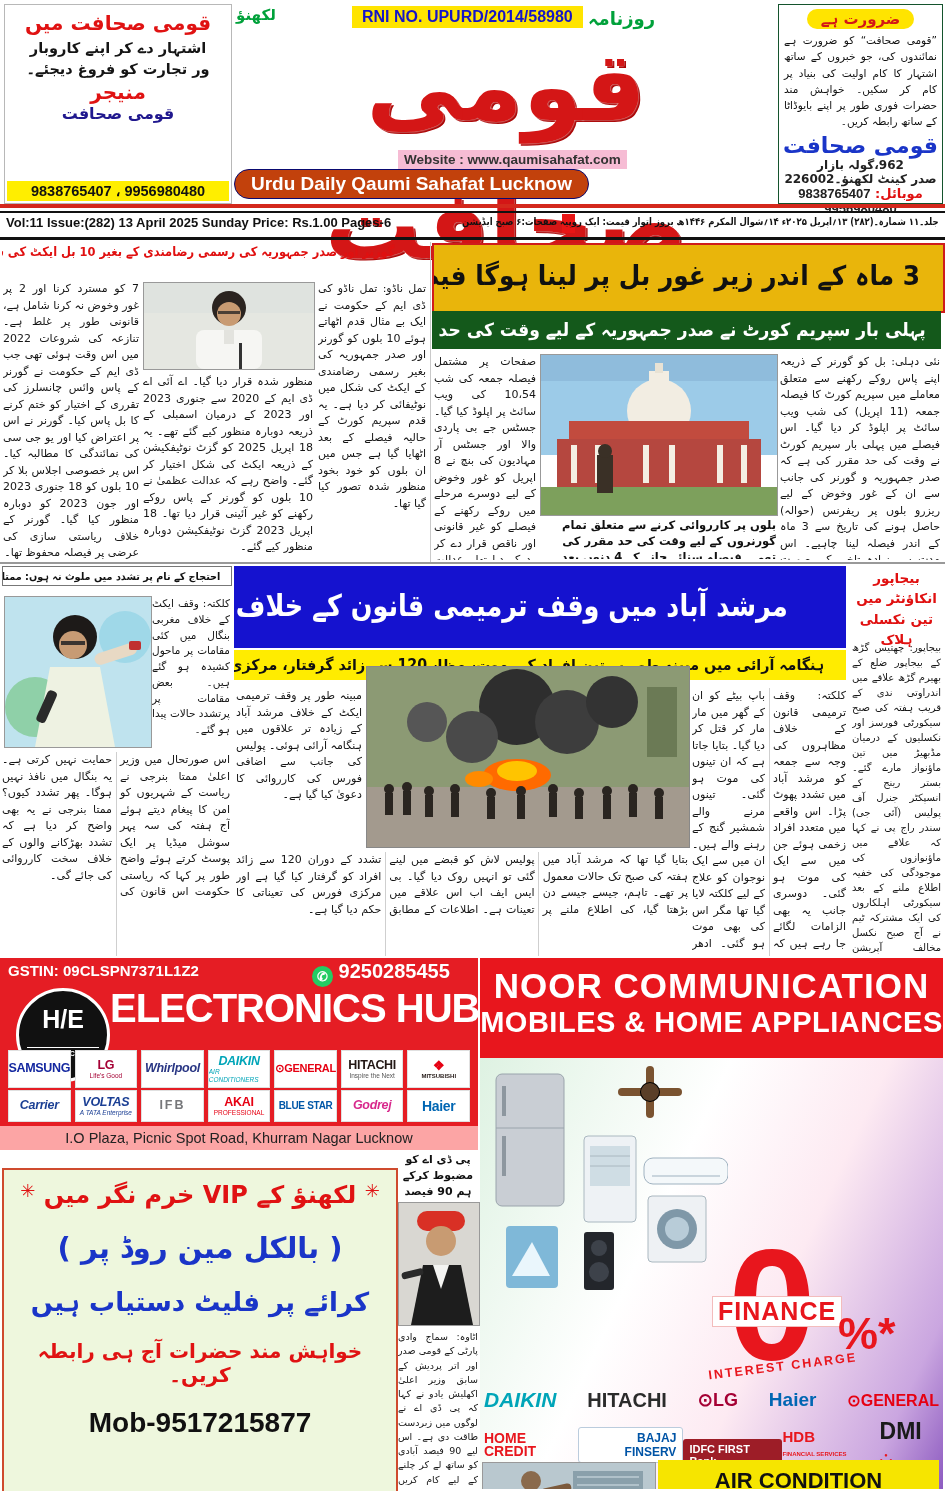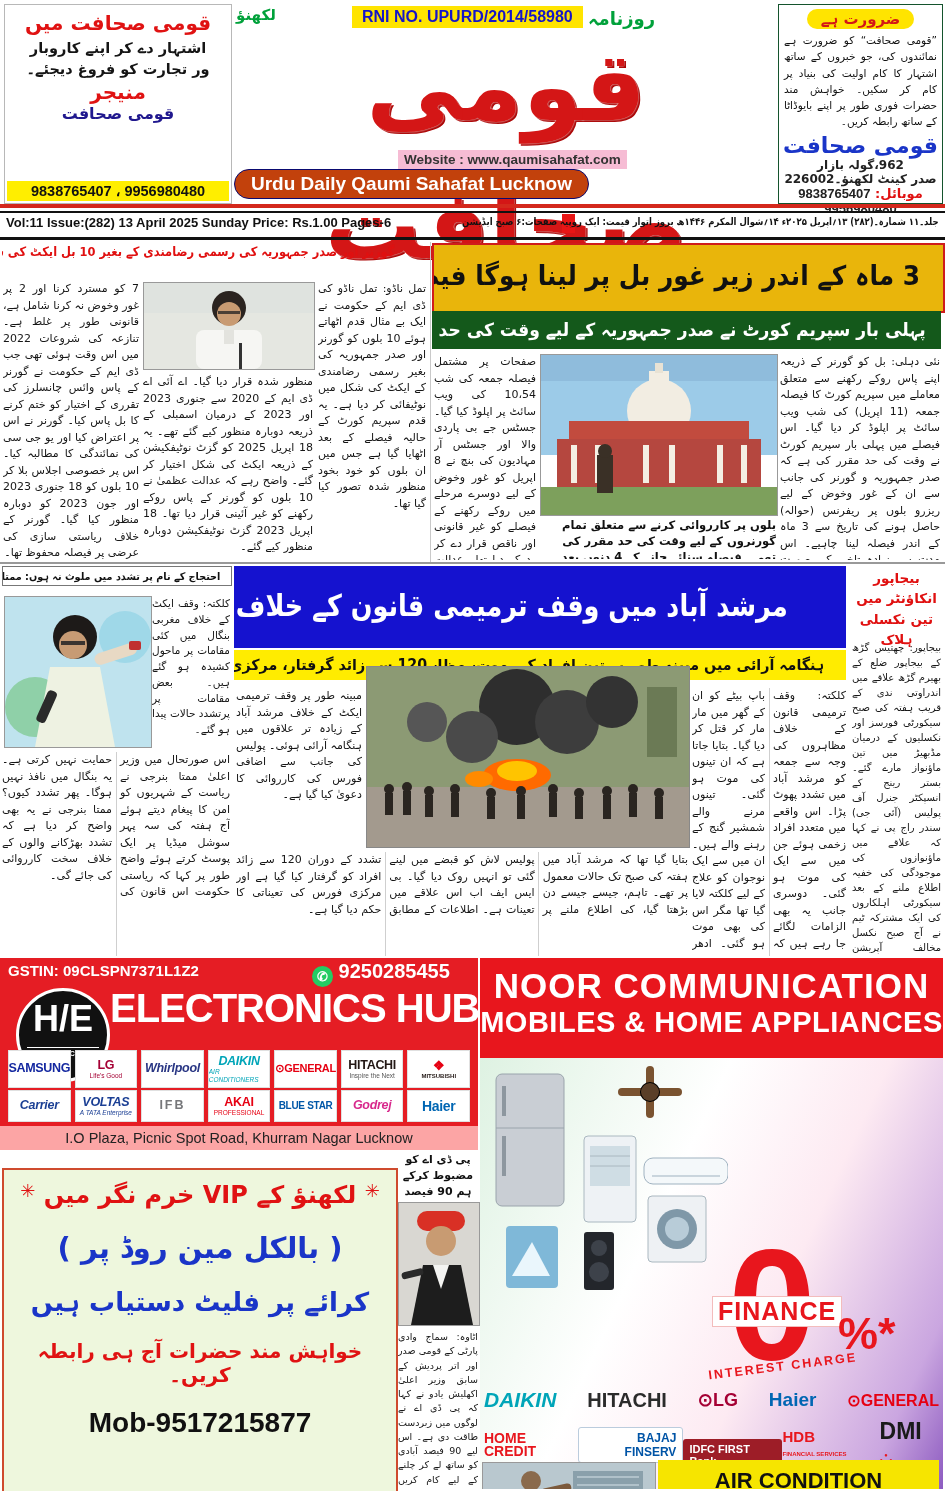--- a/index.html
+++ b/index.html
@@ -88,21 +88,21 @@
   .bij-head{left:852px;top:568px;width:89px;color:#e01010;font-weight:bold;font-size:13.5px;text-align:center;line-height:1.5;}
   .bij-body{left:852px;top:640px;width:89px;height:318px;font-size:10px;}
 
   
   .eh-ad{left:0;top:958px;width:478px;height:168px;background:#e51d24;}
   .eh-gstin{left:8px;top:962px;color:#fff;font-weight:bold;font-size:15px;}
   .eh-phone{left:312px;top:960px;color:#fff;font-weight:bold;font-size:20px;}
   .wa{display:inline-block;width:21px;height:21px;border-radius:50%;background:#24cc63;color:#fff;text-align:center;line-height:21px;font-size:13px;vertical-align:-3px;}
   .eh-logo{left:16px;top:988px;width:88px;height:88px;background:#111;border-radius:50%;border:3px solid #fff;
            color:#fff;text-align:center;}
-  .eh-logo .ab{font-size:36px;font-weight:bold;line-height:56px;margin-top:32px;}
+  .eh-logo .ab{font-size:25px;font-weight:bold;line-height:56px;margin-top:32px;}
   .eh-logo .nm{display:block;font-size:7px;font-weight:bold;border-top:1px solid #fff;margin:0 8px;padding-top:2px;}
   .eh-title{left:110px;top:986px;width:366px;color:#fff;font-weight:bold;font-size:40px;letter-spacing:-1px;text-align:center;white-space:nowrap;}
   .eh-row{left:6px;width:466px;display:flex;}
   .eh-row1{top:1050px;height:38px;}
   .eh-row2{top:1090px;height:32px;}
   .bbox{background:#fff;border:1px solid #e0e0e0;flex:1;margin:0 2px;display:flex;flex-direction:column;align-items:center;justify-content:center;overflow:hidden;}
   .bl{font-weight:bold;font-size:12.5px;letter-spacing:-0.3px;line-height:1.05;}
   .bs{font-size:6.5px;color:#555;line-height:1.1;}
   .b-samsung .bl{color:#1428a0;}
   .b-lg .bl,.b-lg .bs{color:#a50034;}

